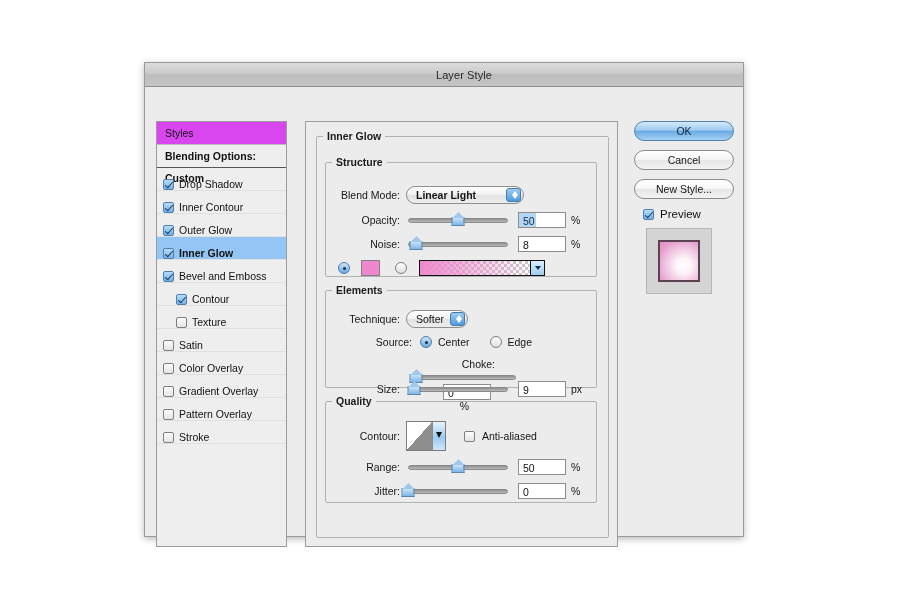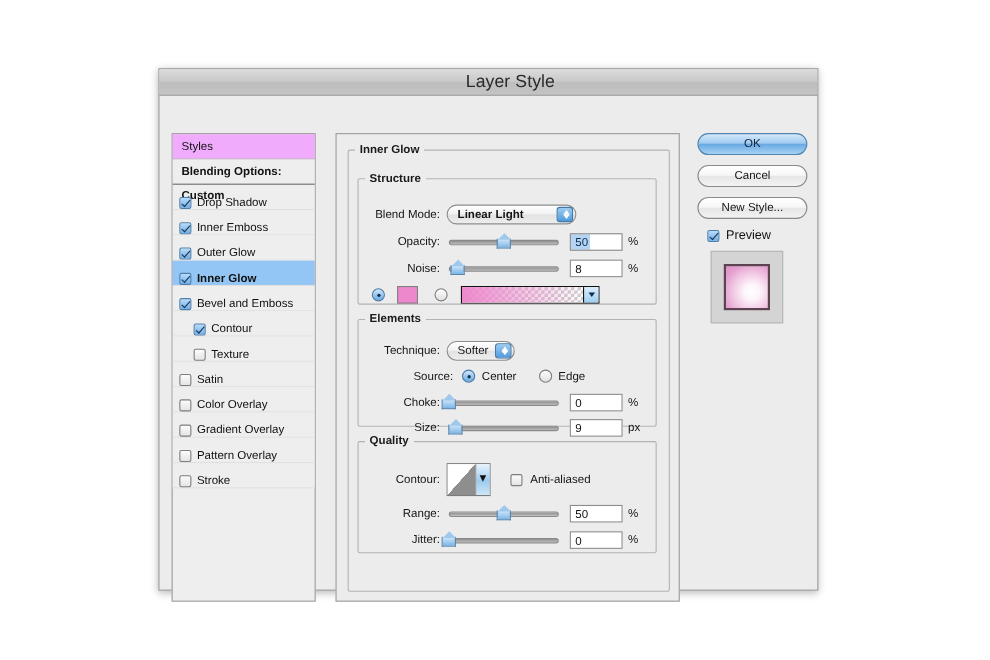--- a/index.html
+++ b/index.html
@@ -28,21 +28,21 @@
   .titlebar {
     height: 24px;
     background: linear-gradient(to bottom, #dcdcdc 0%, #c9c9c9 48%, #bdbdbd 50%, #c4c4c4 100%);
     border-bottom: 1px solid #8e8e8e;
     display: flex;
     align-items: center;
     justify-content: center;
     box-sizing: border-box;
   }
   .titlebar-text {
-    font-size: 16px;
+    font-size: 11px;
     color: #2a2a2a;
     letter-spacing: 0.1px;
     margin-left: 40px;
   }
 
   .body-area {
     position: relative;
     padding: 10px;
     height: 449px;
     box-sizing: border-box;
@@ -59,21 +59,21 @@
     border: 1px solid #9b9b9b;
     box-sizing: border-box;
     font-size: 10.5px;
     color: #111;
   }
   .styles-header {
     height: 22px;
     line-height: 22px;
     padding-left: 8px;
     border-bottom: 1px solid #bdbdbd;
-    background: #f0abfc;
+    background: #d946ef;
   }
   .blending-row {
     height: 22px;
     line-height: 22px;
     padding-left: 8px;
     font-weight: bold;
     border-bottom: 1px solid #555;
     background: #eeeeee;
   }
   .style-row {
@@ -404,21 +404,21 @@
     <div id="styles-panel">
       <div class="styles-header">Styles</div>
       <div class="blending-row">Blending Options: Custom</div>
       <div id="styles-items">
           <div class="style-row">
             <span class="cb checked"></span>
             <span class="style-label">Drop Shadow</span>
           </div>
           <div class="style-row">
             <span class="cb checked"></span>
-            <span class="style-label">Inner Emboss</span>
+            <span class="style-label">Inner Contour</span>
           </div>
           <div class="style-row">
             <span class="cb checked"></span>
             <span class="style-label">Outer Glow</span>
           </div>
           <div class="style-row selected">
             <span class="cb checked"></span>
             <span class="style-label">Inner Glow</span>
           </div>
           <div class="style-row">
@@ -514,21 +514,21 @@
           </div>
 
           <div class="field-row" style="left:20px; top:40px; width:256px;">
             <span class="lbl" style="width:66px;">Source:</span>
             <span class="radio on" style="margin-left:8px;"></span>
             <span style="margin-left:6px;">Center</span>
             <span class="radio" style="margin-left:20px;"></span>
             <span style="margin-left:6px;">Edge</span>
           </div>
 
-          <div class="field-row" style="left:8px; top:62px; width:256px;">
+          <div class="field-row" style="left:8px; top:62px; width:256px;flex-direction:column;">
             <span class="lbl" style="width:66px;">Choke:</span>
             <div class="slider" style="margin-left:8px; width:100px;">
               <div class="track"></div>
               <div class="thumb" style="left: 0%;"></div>
             </div>
             <div class="numfield" style="margin-left:10px;">0</div>
             <span class="unit">%</span>
           </div>
 
           <div class="field-row" style="left:8px; top:85px; width:256px;">

